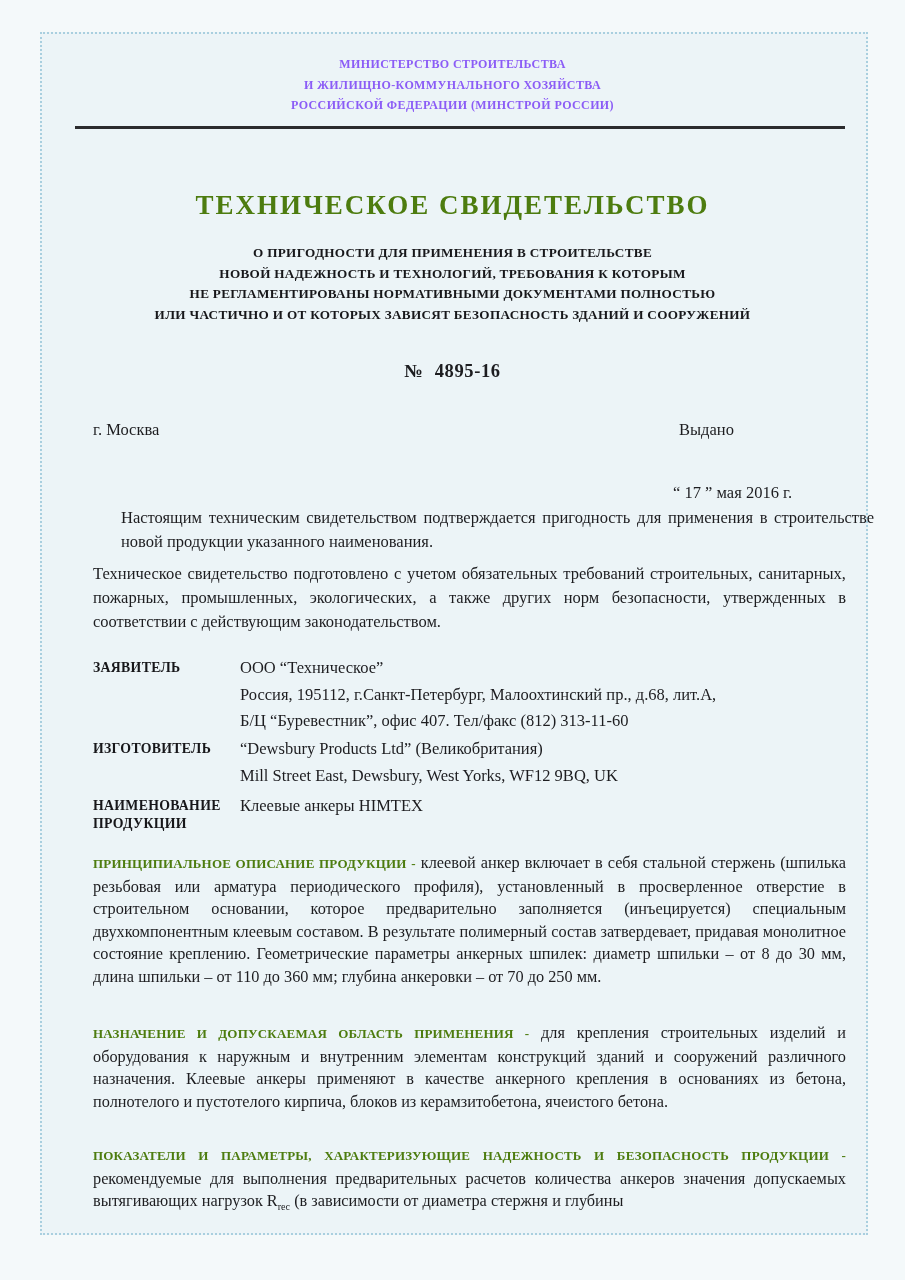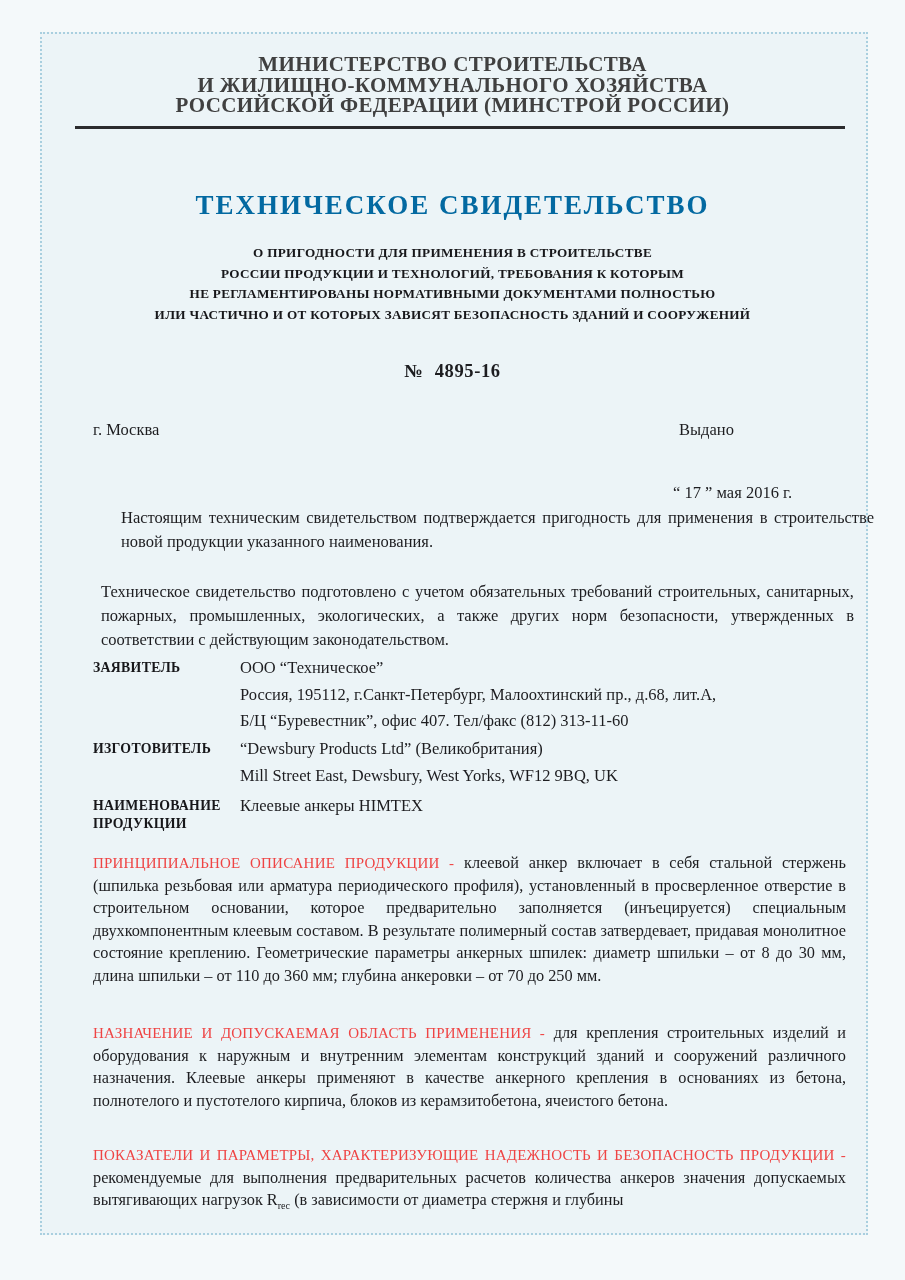--- a/index.html
+++ b/index.html
@@ -27,24 +27,24 @@
     border: 2px dotted #a9cfdf;
     background: #ecf4f7;
     z-index: 0;
   }
   .abs { position: absolute; z-index: 1; }
 
   .ministry {
     top: 54px; left: 0; width: 100%;
     text-align: center;
     font-weight: bold;
-    font-size: 21px;
+    font-size: 12px;
     line-height: 20.5px;
     letter-spacing: 0.4px;
-    color: #404040;
+    color: #8b5cf6;
   }
   .rule {
     top: 126px; left: 75px;
     width: 770px; height: 2.5px;
     background: #2b2b2e;
   }
   .address {
     top: 134px; left: 0; width: 100%;
     text-align: center;
     font-size: 15.5px;
@@ -80,21 +80,21 @@
   .date   { top: 446px; left: 673px; font-size: 16.5px; margin-top: 37px; }
 
   .body-par {
     left: 93px; width: 753px;
     margin: 0;
     font-size: 16.5px;
     line-height: 24px;
     text-align: justify;
   }
   .p1 { top: 506px; margin-left: 28px; }
-  .p2 { top: 580px; margin-left: 8px; }
+  .p2 { top: 562px; }
 
   .field {
     left: 93px; width: 753px;
     display: flex;
     margin-top: 8px;
   }
   .f1 { top: 647px; }
   .f2 { top: 728px; }
   .f3 { top: 785px; }
   .flabel {
@@ -116,48 +116,48 @@
     left: 93px; width: 753px;
     margin: 0;
     font-size: 16.3px;
     line-height: 22.6px;
     text-align: justify;
   }
   .s1 { top: 852px; }
   .s2 { top: 1022px; }
   .s3 { top: 1144px; }
   .shead {
-    font-weight: normal;
-    font-size: 15px;
+    font-weight: bold;
+    font-size: 13px;
     letter-spacing: 0.2px;
-    color: #ef4444;
+    color: #4d7c0f;
   }
   sub { font-size: 0.62em; line-height: 0; }
 </style>
 </head>
 <body>
 
 <div class="sheet">
 
   <div class="frame"></div>
 
   <div class="abs ministry">
     <div>МИНИСТЕРСТВО СТРОИТЕЛЬСТВА</div>
     <div>И ЖИЛИЩНО-КОММУНАЛЬНОГО ХОЗЯЙСТВА</div>
     <div>РОССИЙСКОЙ ФЕДЕРАЦИИ (МИНСТРОЙ РОССИИ)</div>
   </div>
 
   <div class="abs rule"></div>
 
 
-  <div class="abs title" style="color:#0369a1;">ТЕХНИЧЕСКОЕ СВИДЕТЕЛЬСТВО</div>
+  <div class="abs title" style="color:#4d7c0f;">ТЕХНИЧЕСКОЕ СВИДЕТЕЛЬСТВО</div>
 
   <div class="abs subtitle">
     <div>О ПРИГОДНОСТИ ДЛЯ ПРИМЕНЕНИЯ В СТРОИТЕЛЬСТВЕ</div>
-    <div>РОССИИ ПРОДУКЦИИ И ТЕХНОЛОГИЙ, ТРЕБОВАНИЯ К КОТОРЫМ</div>
+    <div>НОВОЙ НАДЕЖНОСТЬ И ТЕХНОЛОГИЙ, ТРЕБОВАНИЯ К КОТОРЫМ</div>
     <div>НЕ РЕГЛАМЕНТИРОВАНЫ НОРМАТИВНЫМИ ДОКУМЕНТАМИ ПОЛНОСТЬЮ</div>
     <div>ИЛИ ЧАСТИЧНО И ОТ КОТОРЫХ ЗАВИСЯТ БЕЗОПАСНОСТЬ ЗДАНИЙ И СООРУЖЕНИЙ</div>
   </div>
 
   <div class="abs number">№ 4895-16</div>
 
   <div class="abs city">г. Москва</div>
   <div class="abs issued">Выдано</div>
   <div class="abs date">“ 17 ”  мая  2016 г.</div>
 

